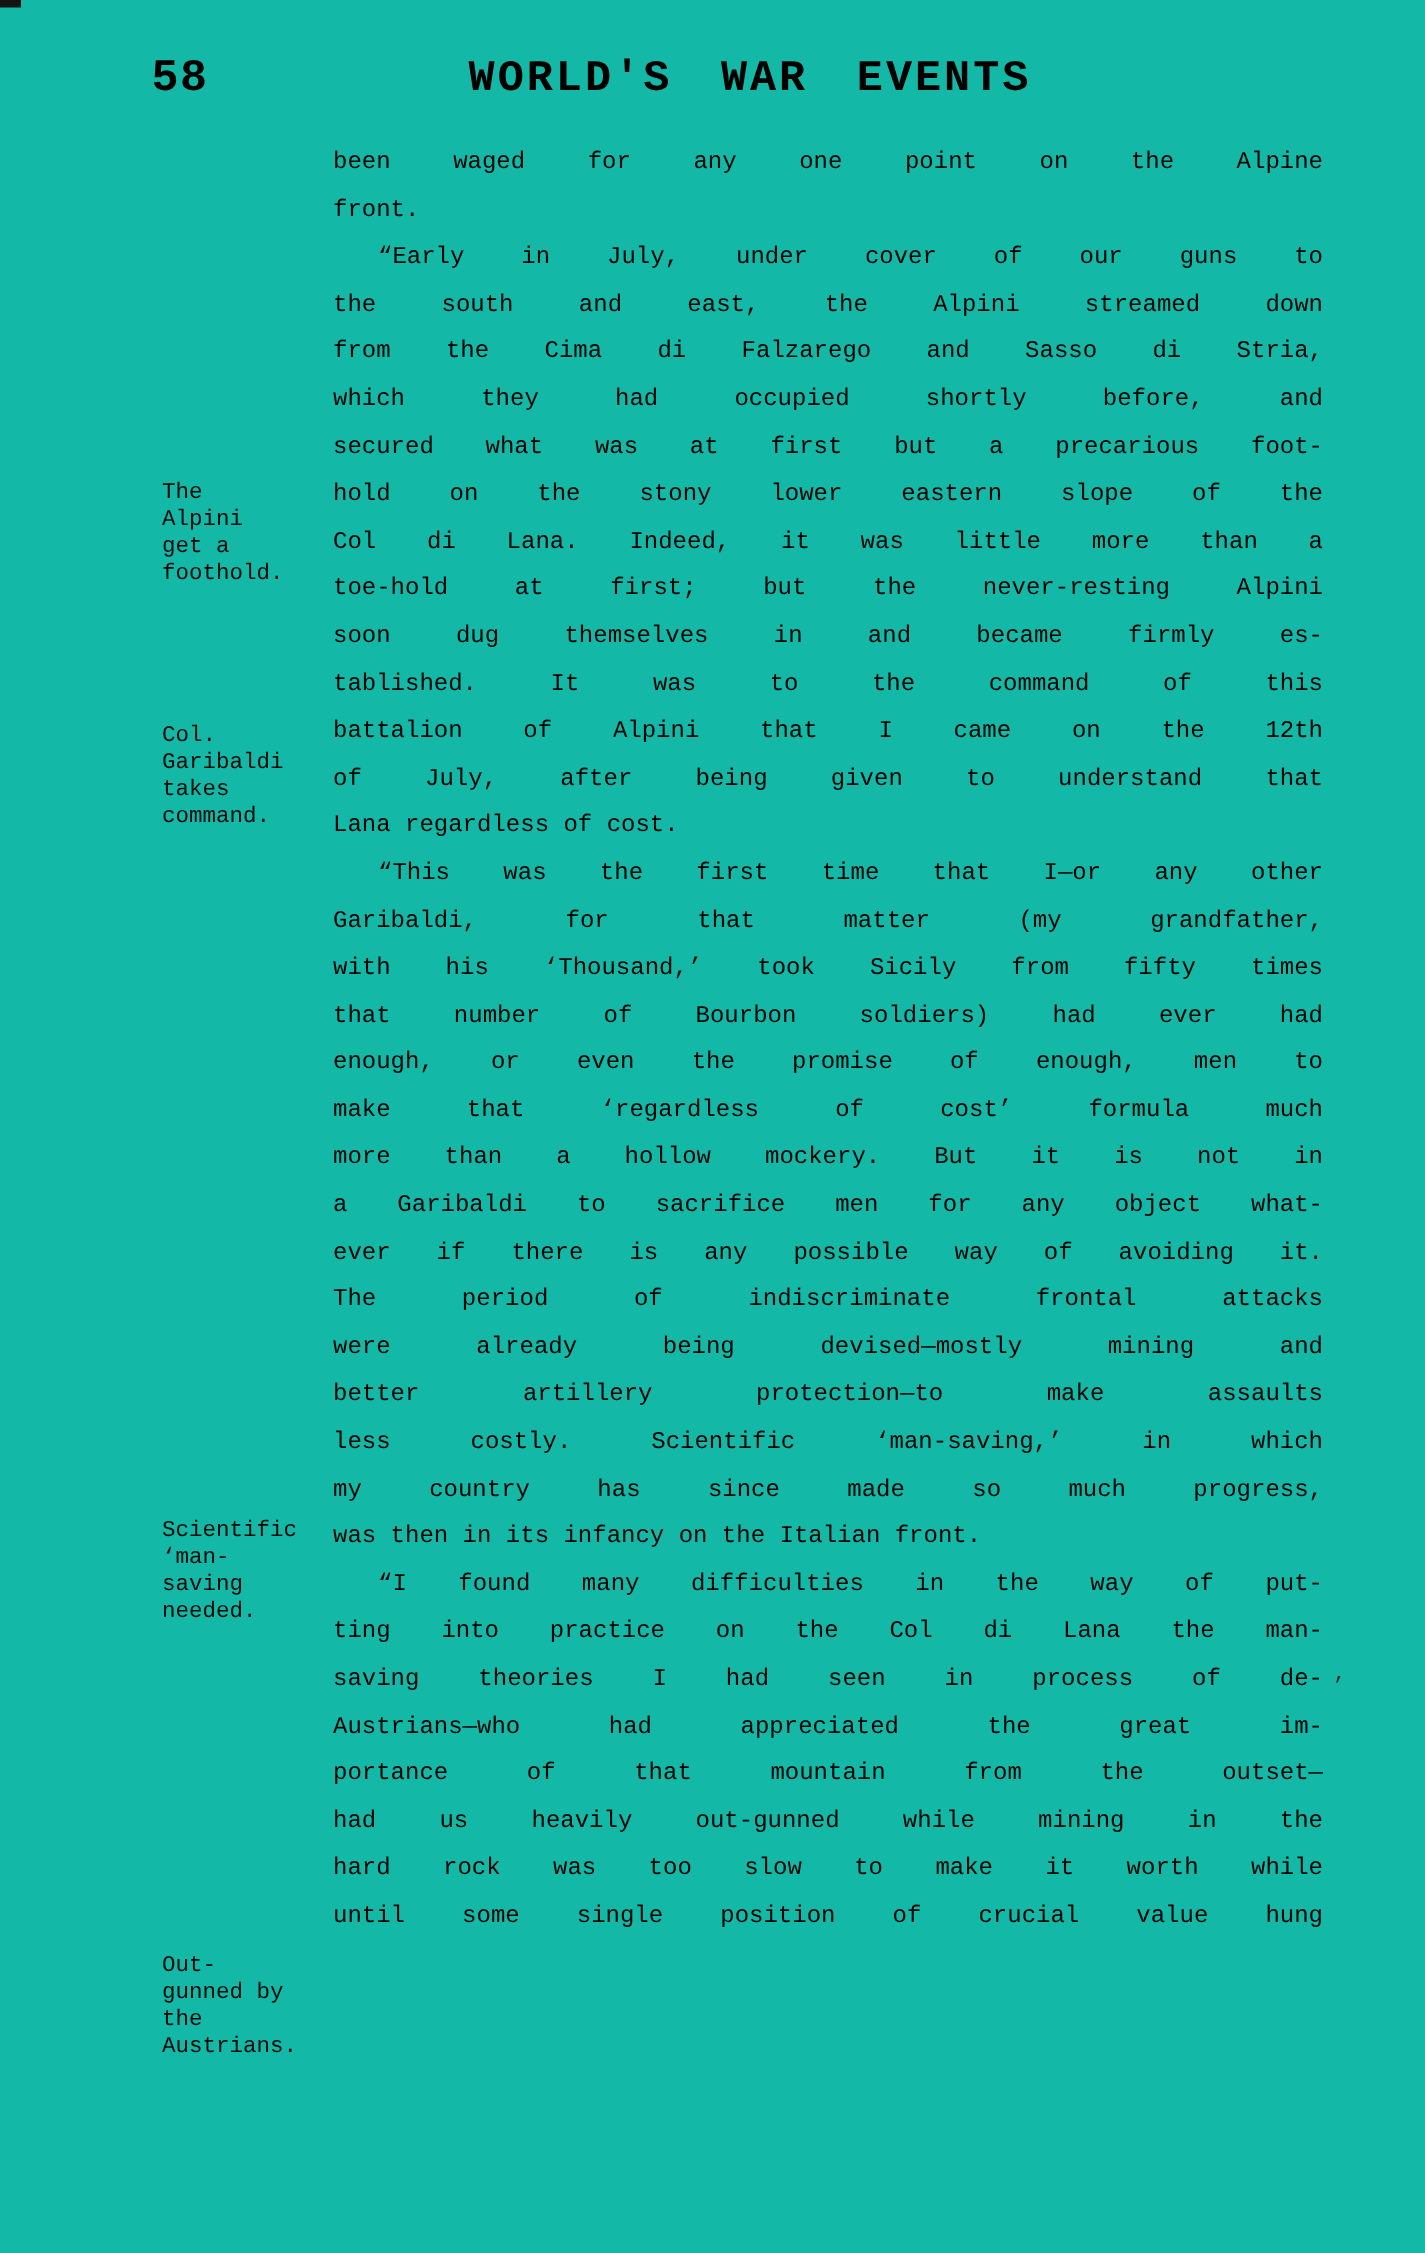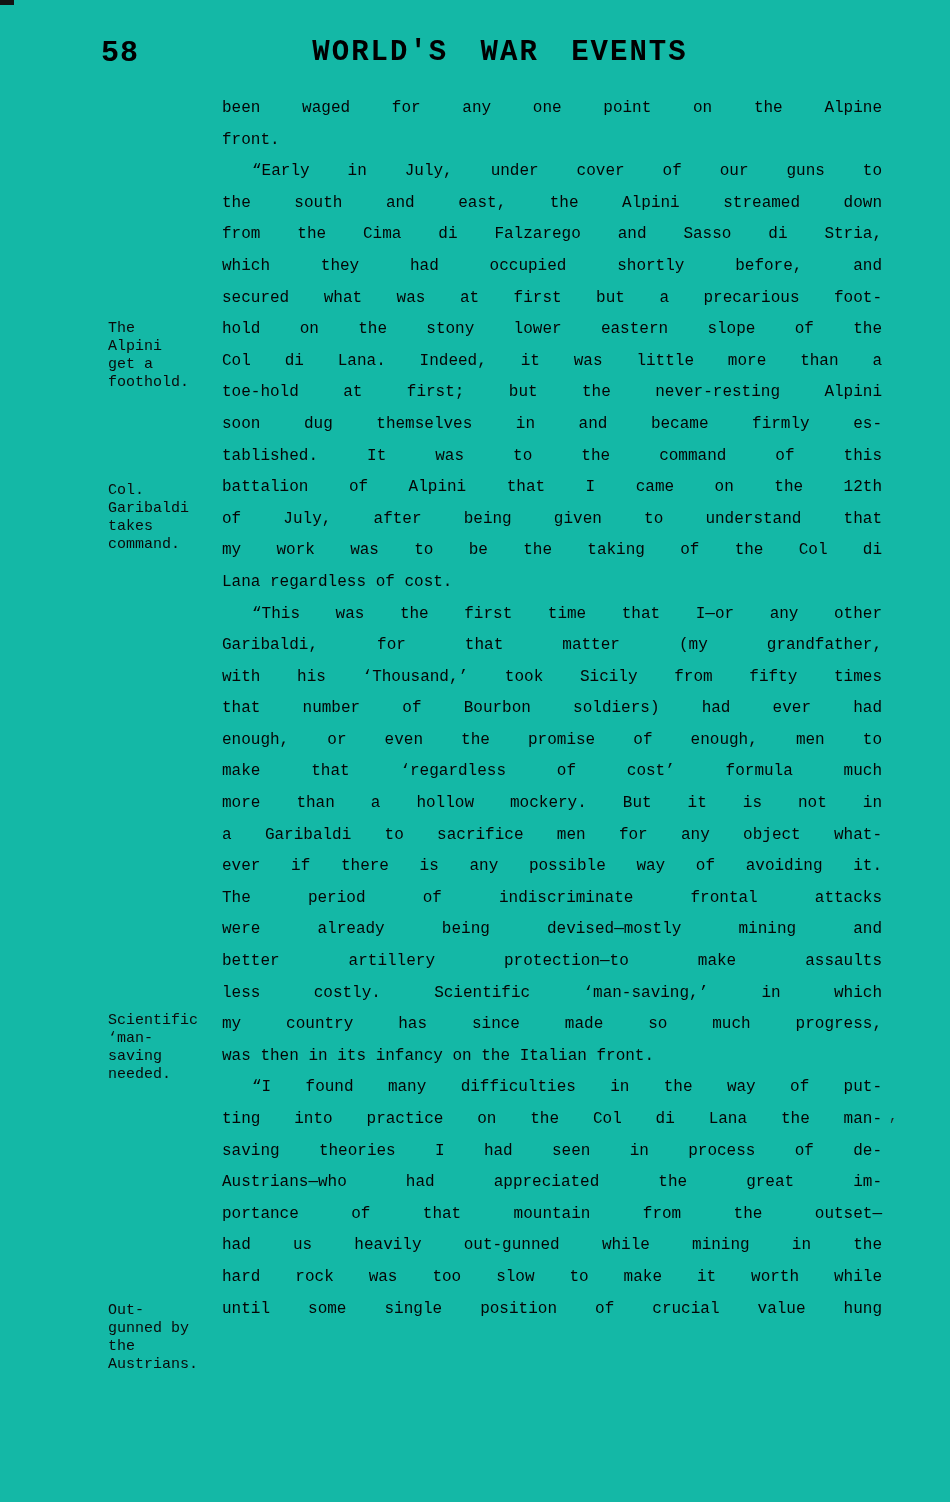--- a/index.html
+++ b/index.html
@@ -139,21 +139,20 @@
     <div class="line">from the Cima di Falzarego and Sasso di Stria,</div>
     <div class="line">which they had occupied shortly before, and</div>
     <div class="line">secured what was at first but a precarious foot-</div>
     <div class="line">hold on the stony lower eastern slope of the</div>
     <div class="line">Col di Lana.  Indeed, it was little more than a</div>
     <div class="line">toe-hold at first; but the never-resting Alpini</div>
     <div class="line">soon dug themselves in and became firmly es-</div>
     <div class="line">tablished.  It was to the command of this</div>
     <div class="line">battalion of Alpini that I came on the 12th</div>
     <div class="line">of July, after being given to understand that</div>
-    <div class="line">my work was to be the taking of the Col di</div>
     <div class="line no-just">Lana regardless of cost.</div>
     <div class="line indent">“This was the first time that I—or any other</div>
     <div class="line">Garibaldi, for that matter (my grandfather,</div>
     <div class="line">with his ‘Thousand,’ took Sicily from fifty times</div>
     <div class="line">that number of Bourbon soldiers) had ever had</div>
     <div class="line">enough, or even the promise of enough, men to</div>
     <div class="line">make that ‘regardless of cost’ formula much</div>
     <div class="line">more than a hollow mockery.  But it is not in</div>
     <div class="line">a Garibaldi to sacrifice men for any object what-</div>
     <div class="line">ever if there is any possible way of avoiding it.</div>

